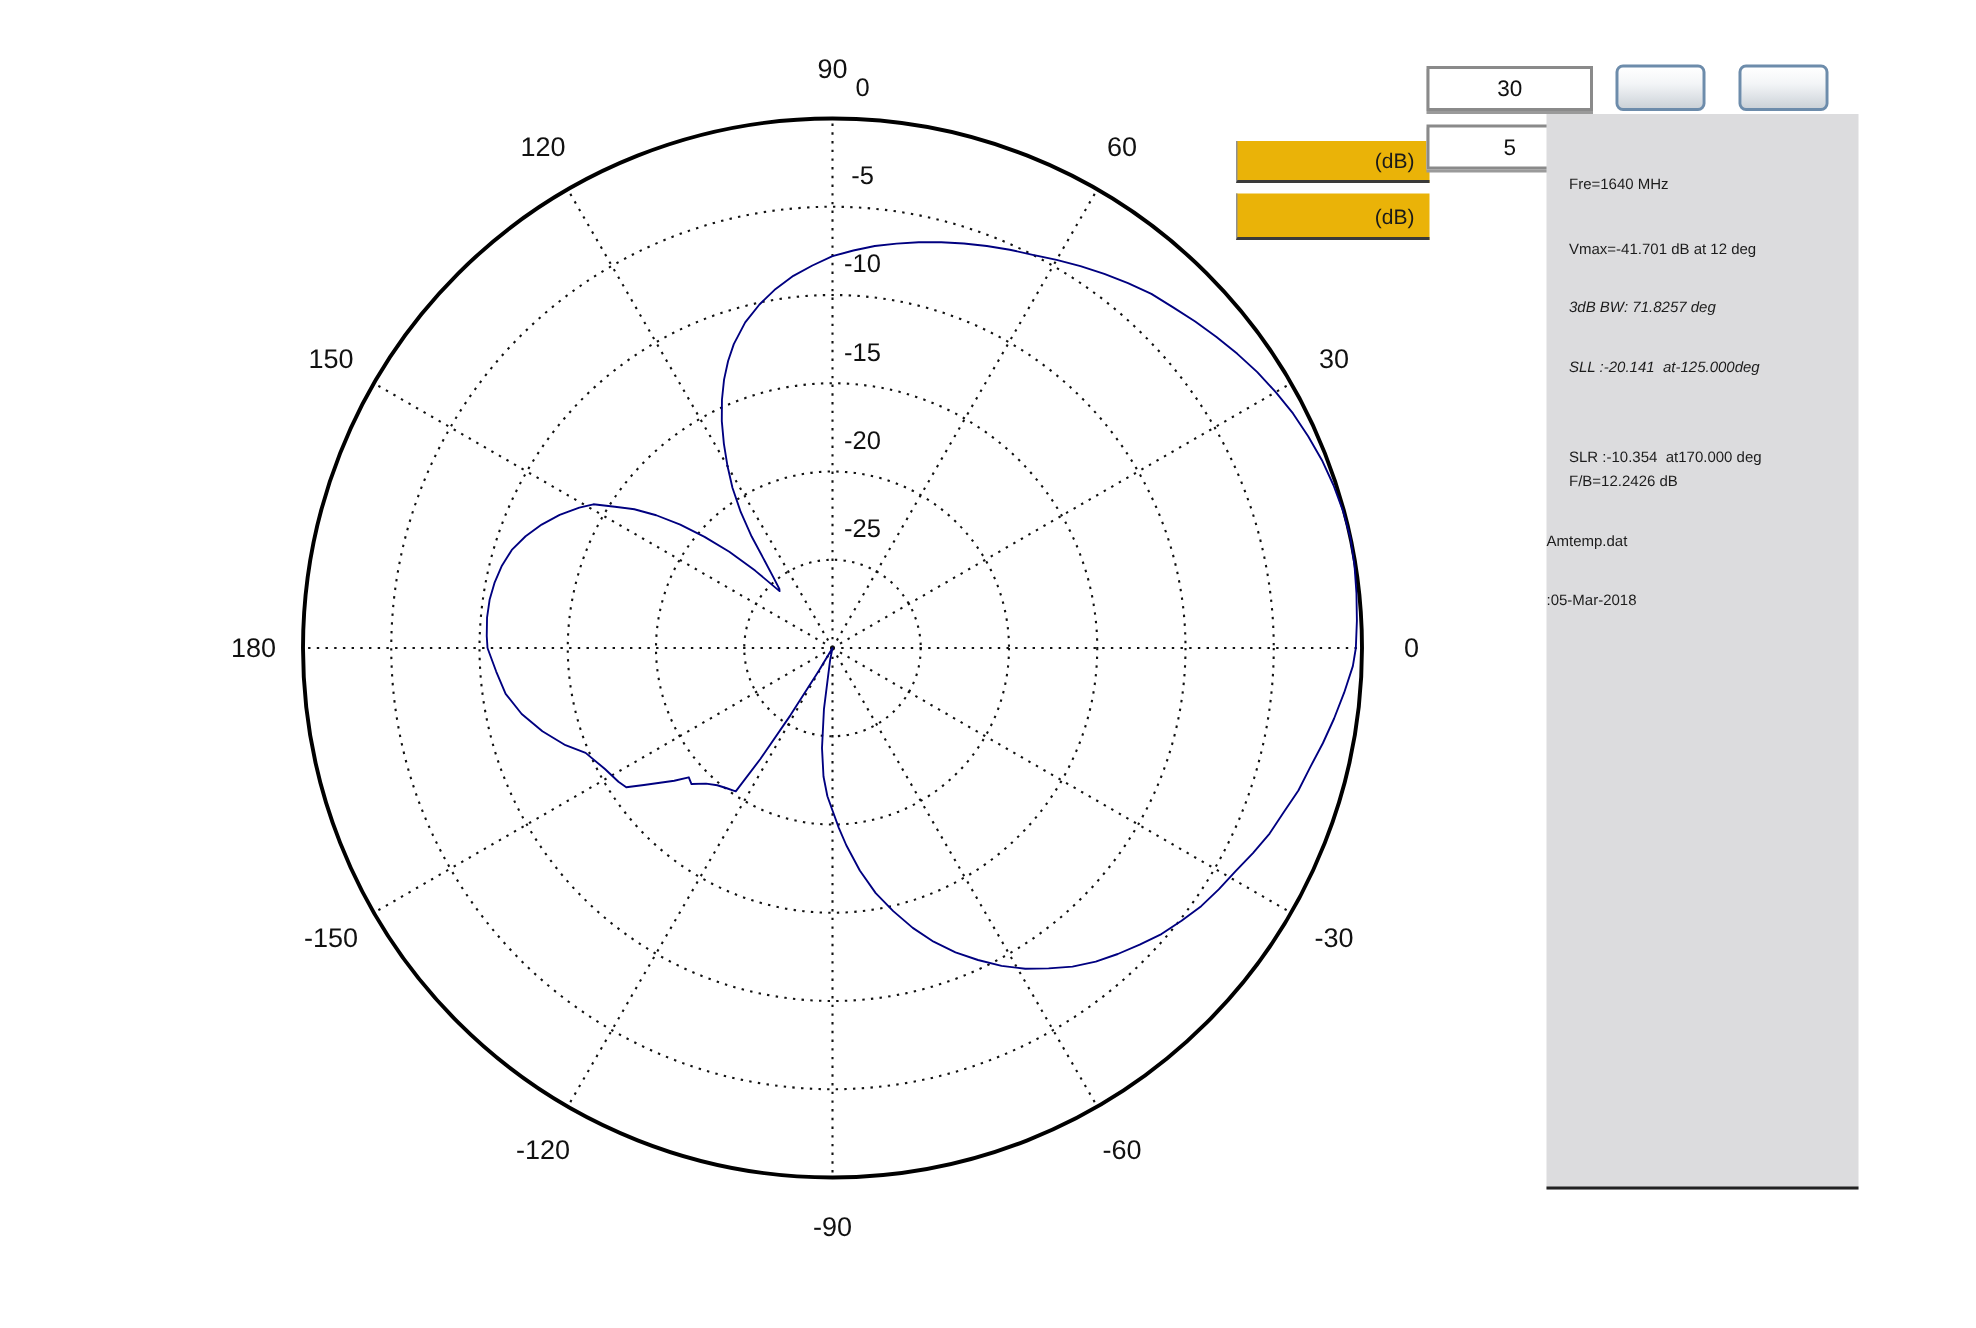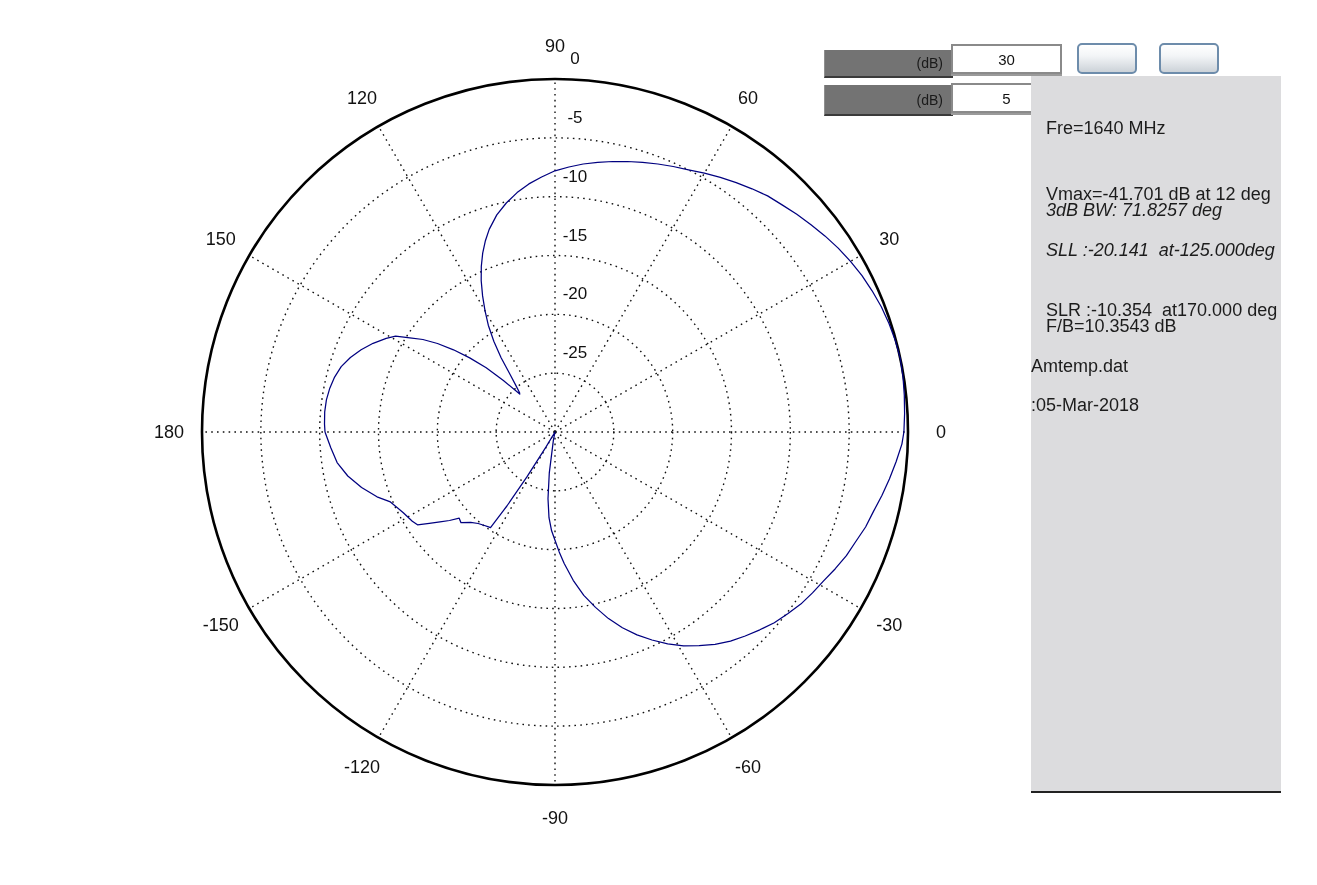--- a/index.html
+++ b/index.html
@@ -8,25 +8,25 @@
     background:#ffffff;
     font-family:"Liberation Sans",sans-serif;
     -webkit-font-smoothing:antialiased;
   }
   
   #chart-wrap{position:absolute;left:0;top:0;width:1010px;height:885px;}
   svg text{font-family:"Liberation Sans",sans-serif;fill:#111;}
 
   
   .strip{
-    position:absolute;background:#737373;
+    position:absolute;background:#eab308;
     border-bottom:2px solid #3a3a3a;border-left:1px solid #8f8f8f;
     box-sizing:border-box;
     display:flex;align-items:center;justify-content:flex-end;
-    padding-right:10px;font-size:14px;color:#1a1a1a;
+    padding-right:10px;font-size:14px;color:#1a1a1a;margin-top:44px;
   }
   #strip-range{left:824px;top:50px;width:129px;height:28px;}
   #strip-step{left:824px;top:85px;width:129px;height:31px;}
   .editbox{
     position:absolute;width:107px;height:26px;
     background:#ffffff;
     border:2px solid #8a8a8a;
     box-shadow:0 2px 0 0 #9a9a9a;
     text-align:center;font-size:15px;color:#111;
     font-family:"Liberation Sans",sans-serif;
@@ -42,27 +42,27 @@
     cursor:pointer;
   }
   #push-btn-1{left:1077px;top:43px;}
   #push-btn-2{left:1159px;top:43px;}
   .btn-underline{position:absolute;height:0;border-bottom:2px solid #2a2a2a;width:72px;top:76px;}
   #btn-underline-1{left:1072px;}
   #btn-underline-2{left:1154px;}
 
   
   #info-panel{
-    position:absolute;left:1031px;top:76px;width:250px;height:715px;
+    position:absolute;left:1031px;top:76px;width:208px;height:715px;
     background:#dcdcde;border-bottom:2px solid #222;
-    font-size:18px;color:#1c1c1c;
+    font-size:10px;color:#1c1c1c;
   }
   .info-line{position:absolute;left:15px;white-space:pre;}
   #line-fre{top:42px;}
-  #line-vmax{top:85px;margin-top:23px;}
+  #line-vmax{top:85px;}
   #line-bw{top:124px;font-style:italic;}
   #line-sll{top:164px;font-style:italic;}
   #line-slr{top:201px;margin-top:23px;}
   #line-fb{top:240px;}
   .info-center{position:absolute;left:0;width:100%;text-align:left;white-space:pre;}
   #line-file{top:280px;}
   #line-date{top:319px;}
 </style>
 </head>
 <body>
@@ -123,16 +123,16 @@
 <button class="push-btn" id="push-btn-2"></button>
 <div class="btn-underline" id="btn-underline-1"></div>
 <div class="btn-underline" id="btn-underline-2"></div>
 
 <div id="info-panel">
   <div class="info-line" id="line-fre">Fre=1640 MHz</div>
   <div class="info-line" id="line-vmax">Vmax=-41.701 dB at 12 deg</div>
   <div class="info-line" id="line-bw">3dB BW: 71.8257 deg</div>
   <div class="info-line" id="line-sll">SLL :-20.141  at-125.000deg</div>
   <div class="info-line" id="line-slr">SLR :-10.354  at170.000 deg</div>
-  <div class="info-line" id="line-fb">F/B=10.3543 dB</div>
+  <div class="info-line" id="line-fb">F/B=12.2426 dB</div>
   <div class="info-center" id="line-file">Amtemp.dat</div>
   <div class="info-center" id="line-date">:05-Mar-2018</div>
 </div>
 
 </body></html>

